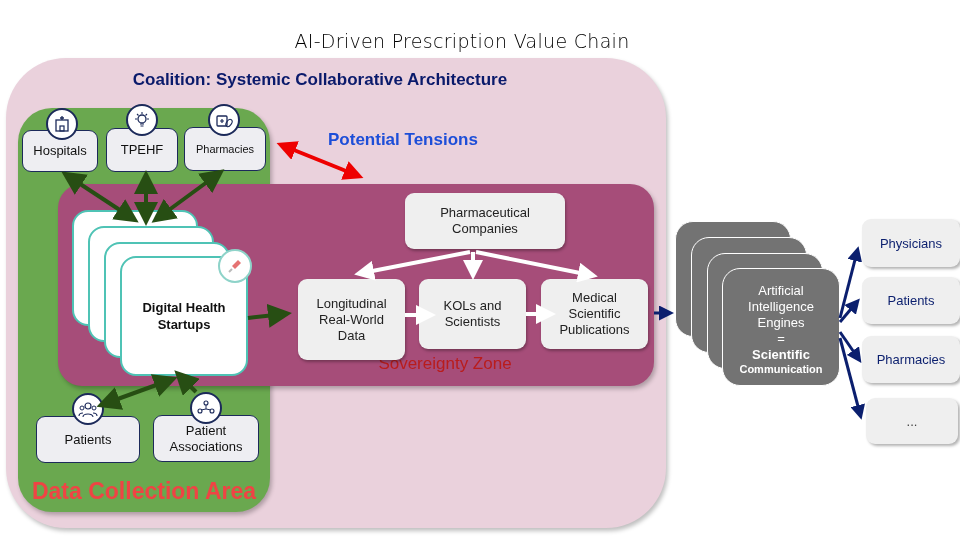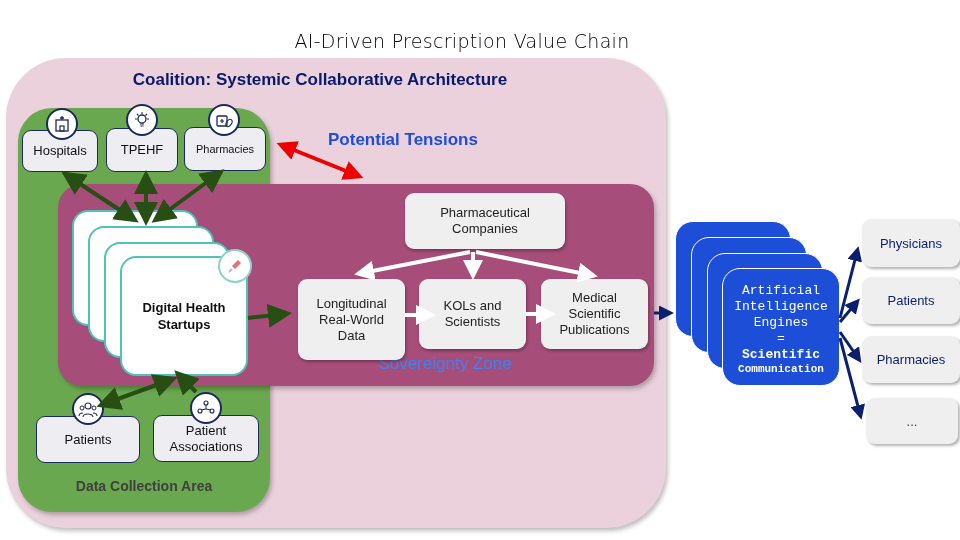--- a/index.html
+++ b/index.html
@@ -2,28 +2,28 @@
 <html><head>
 <meta charset="utf-8">
 <style>
   html,body{margin:0;padding:0;}
   body{width:960px;height:540px;position:relative;background:#ffffff;overflow:hidden;font-family:"Liberation Sans",sans-serif;}
   .abs{position:absolute;}
   .title{left:0;width:924px;top:30px;text-align:center;color:#000000;font-size:19px;font-family:"DejaVu Sans",sans-serif;font-weight:300;letter-spacing:.3px;padding-left:0px;}
   .coalition{left:6px;top:58px;width:660px;height:470px;background:#ead1dc;border-radius:60px;box-shadow:2px 3px 4px rgba(0,0,0,.25);}
   .coal-title{left:60px;width:520px;top:70px;text-align:center;color:#0a1a6b;font-weight:bold;font-size:17px;}
   .green{left:18px;top:108px;width:252px;height:404px;background:#6aa84f;border-radius:34px;box-shadow:2px 3px 4px rgba(0,0,0,.25);}
-  .dca-label{left:18px;width:252px;top:478px;text-align:center;color:#404040;font-weight:bold;font-size:14px;}
+  .dca-label{left:18px;width:252px;top:478px;text-align:center;color:#ef4444;font-weight:bold;font-size:23px;}
   .sov{left:58px;top:184px;width:596px;height:202px;background:#a64d79;border-radius:24px;box-shadow:2px 3px 4px rgba(0,0,0,.25);}
-  .sov-label{left:340px;width:210px;top:354px;text-align:center;color:#3b82f6;font-size:17px;}
+  .sov-label{left:340px;width:210px;top:354px;text-align:center;color:#b91c1c;font-size:17px;}
   .ent{background:#eeeef2;border:1.5px solid #1c2a5a;border-radius:9px;display:flex;align-items:center;justify-content:center;text-align:center;color:#111;font-size:13px;line-height:16px;box-sizing:border-box;}
   .iconc{width:32px;height:32px;border-radius:50%;background:#fff;border:2px solid #1c2a5a;box-sizing:border-box;display:flex;align-items:center;justify-content:center;}
   .gbox{background:#efefef;border-radius:9px;display:flex;align-items:center;justify-content:center;text-align:center;color:#222;font-size:13px;line-height:16px;box-shadow:1px 2px 3px rgba(0,0,0,.3);}
   .startup{background:#fff;border:2px solid #4fc3b5;border-radius:16px;box-sizing:border-box;}
-  .ai{background:#1d4ed8;border:1.5px solid #ffffff;border-radius:18px;box-sizing:border-box;font-family:Liberation Mono, monospace;}
+  .ai{background:#737373;border:1.5px solid #ffffff;border-radius:18px;box-sizing:border-box;}
   .out{background:#efefef;border-radius:9px;display:flex;align-items:center;justify-content:center;color:#0b1f6e;font-size:13px;box-shadow:2px 2px 3px rgba(0,0,0,.3);}
   .tens{left:328px;top:130px;color:#1d4ed8;font-weight:bold;font-size:17px;}
 </style>
 </head>
 <body>
 
 <div class="abs title">AI-Driven Prescription Value Chain</div>
 
 <div class="abs coalition"></div>
 <div class="abs coal-title">Coalition: Systemic Collaborative Architecture</div>

